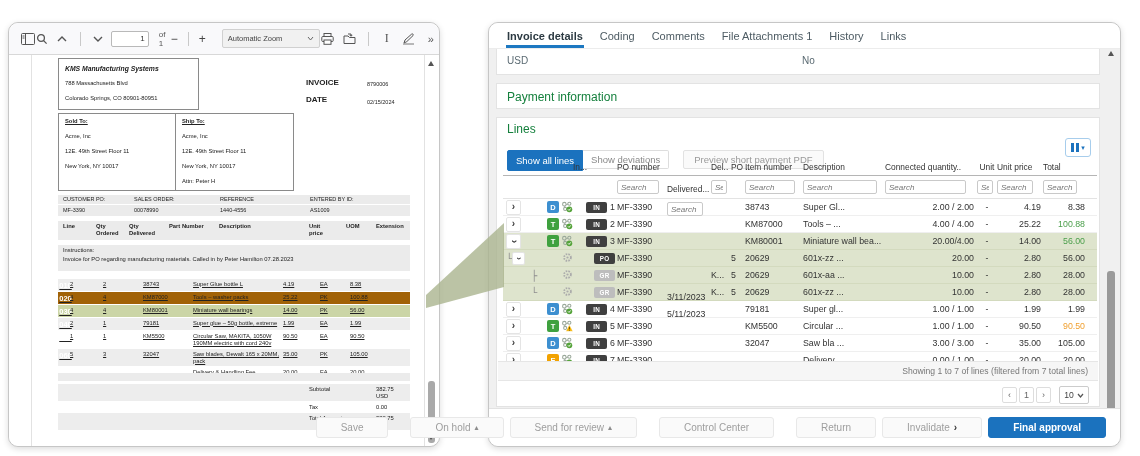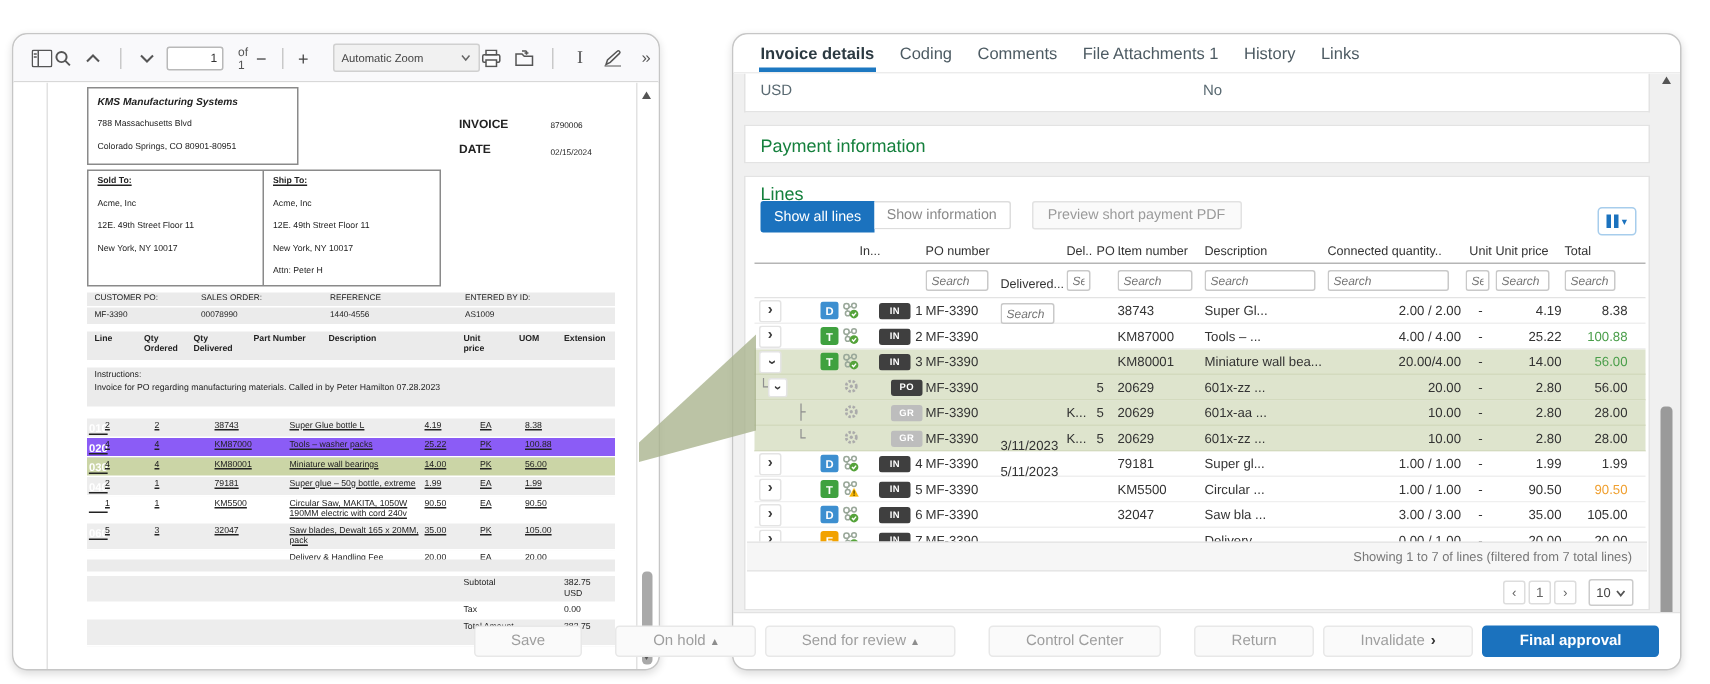--- a/index.html
+++ b/index.html
@@ -236,21 +236,21 @@
           <div class="ivrow" style="background: rgb(237, 237, 237); border-bottom: 1px solid rgb(255, 255, 255);">
             <div class="ic b c-line">010</div>
             <div class="ic c-qo">2</div>
             <div class="ic c-qd">2</div>
             <div class="ic c-part">38743</div>
             <div class="ic c-desc" style="white-space: normal;">Super Glue bottle L</div>
             <div class="ic c-up">4.19</div>
             <div class="ic c-uom">EA</div>
             <div class="ic c-ext">8.38</div>
           </div>
-          <div class="ivrow" style="background: #8b5cf6; border-bottom: 1px solid rgb(255, 255, 255);">
+          <div class="ivrow" style="background: #a16207; border-bottom: 1px solid rgb(255, 255, 255);">
             <div class="ic b c-line">020</div>
             <div class="ic c-qo">4</div>
             <div class="ic c-qd">4</div>
             <div class="ic c-part">KM87000</div>
             <div class="ic c-desc" style="white-space: normal;">Tools – washer packs</div>
             <div class="ic c-up">25.22</div>
             <div class="ic c-uom">PK</div>
             <div class="ic c-ext">100.88</div>
           </div>
           <div class="ivrow" style="background: rgb(203, 213, 166); border-bottom: 1px solid rgb(255, 255, 255);">
@@ -348,23 +348,23 @@
         <span class="hfield" style="left:305px">No</span>
       </div>
 
       <div class="card" id="card2">
         <span class="hfield secttl" style="left:10px;top:6px">Payment information</span>
       </div>
 
       <div class="card" id="card3">
         <span class="hfield secttl" style="left:10px;top:4px">Lines</span>
 
-        <div style="position:absolute;left:10px;top:16px;display:flex;">
+        <div style="position:absolute;left:10px;top:32px;display:flex;">
           <span class="btn-blue">Show all lines</span>
-          <span class="btn-ghost">Show information</span>
+          <span class="btn-ghost">Show deviations</span>
           <span class="btn-prev">Preview short payment PDF</span>
         </div>
         <div class="colbtn" style="top:20px">
           <span class="bar"></span>
             <span class="bar"></span>
             <span class="cv">▾</span>
         </div>
 
         <div class="tbl">
           <div class="thead" id="thead">

